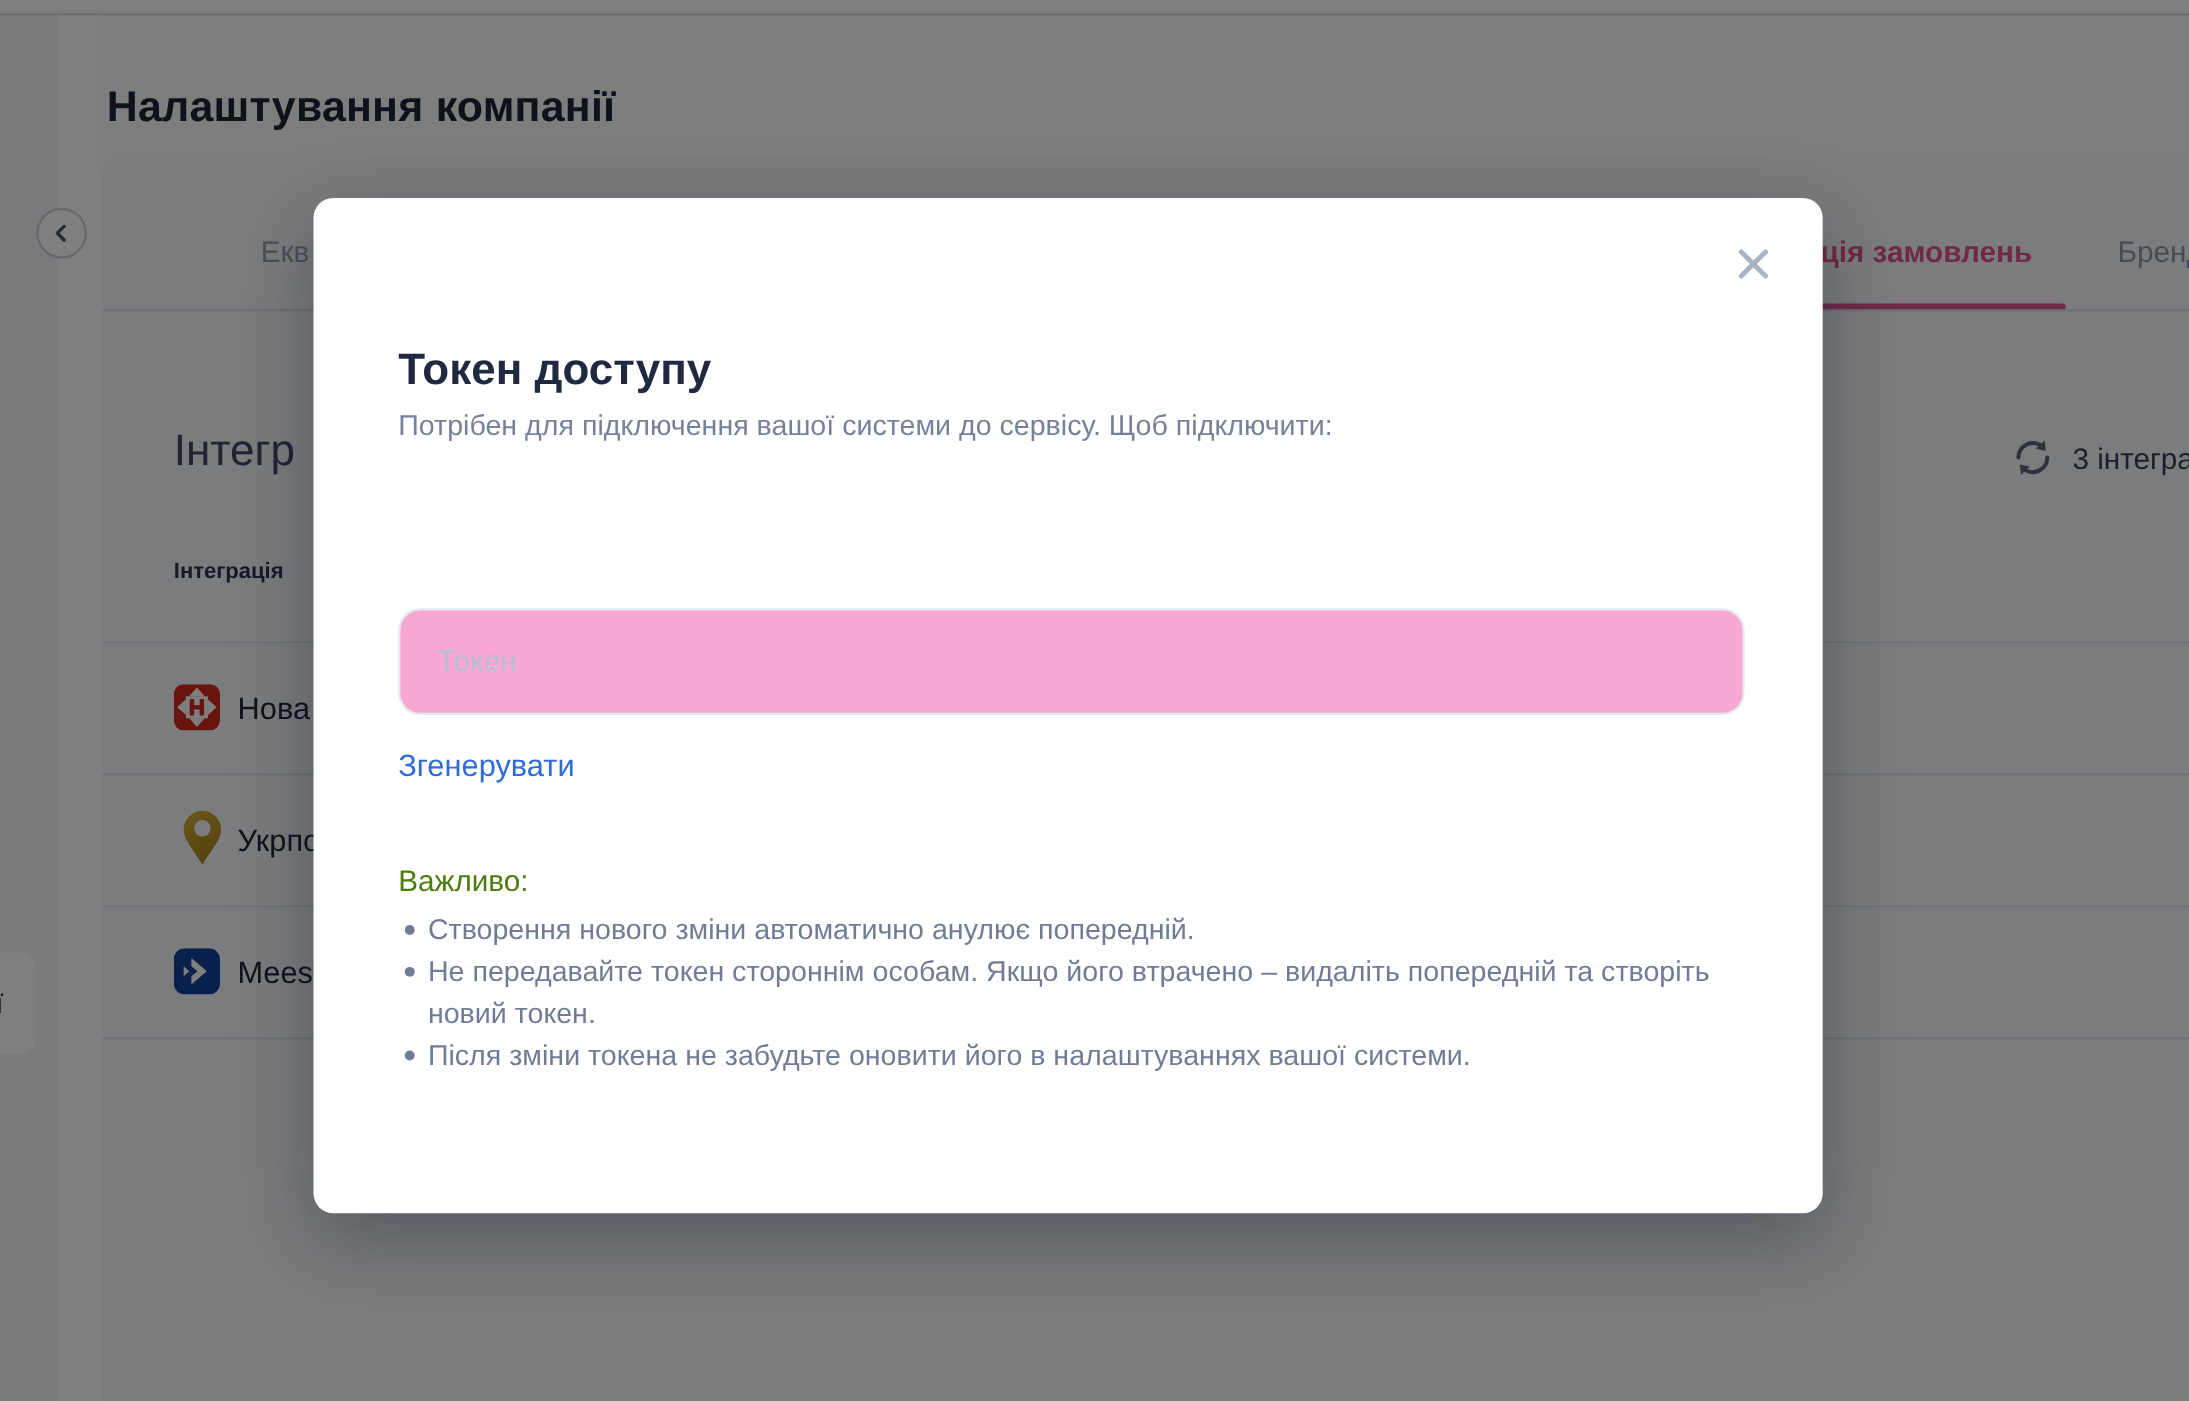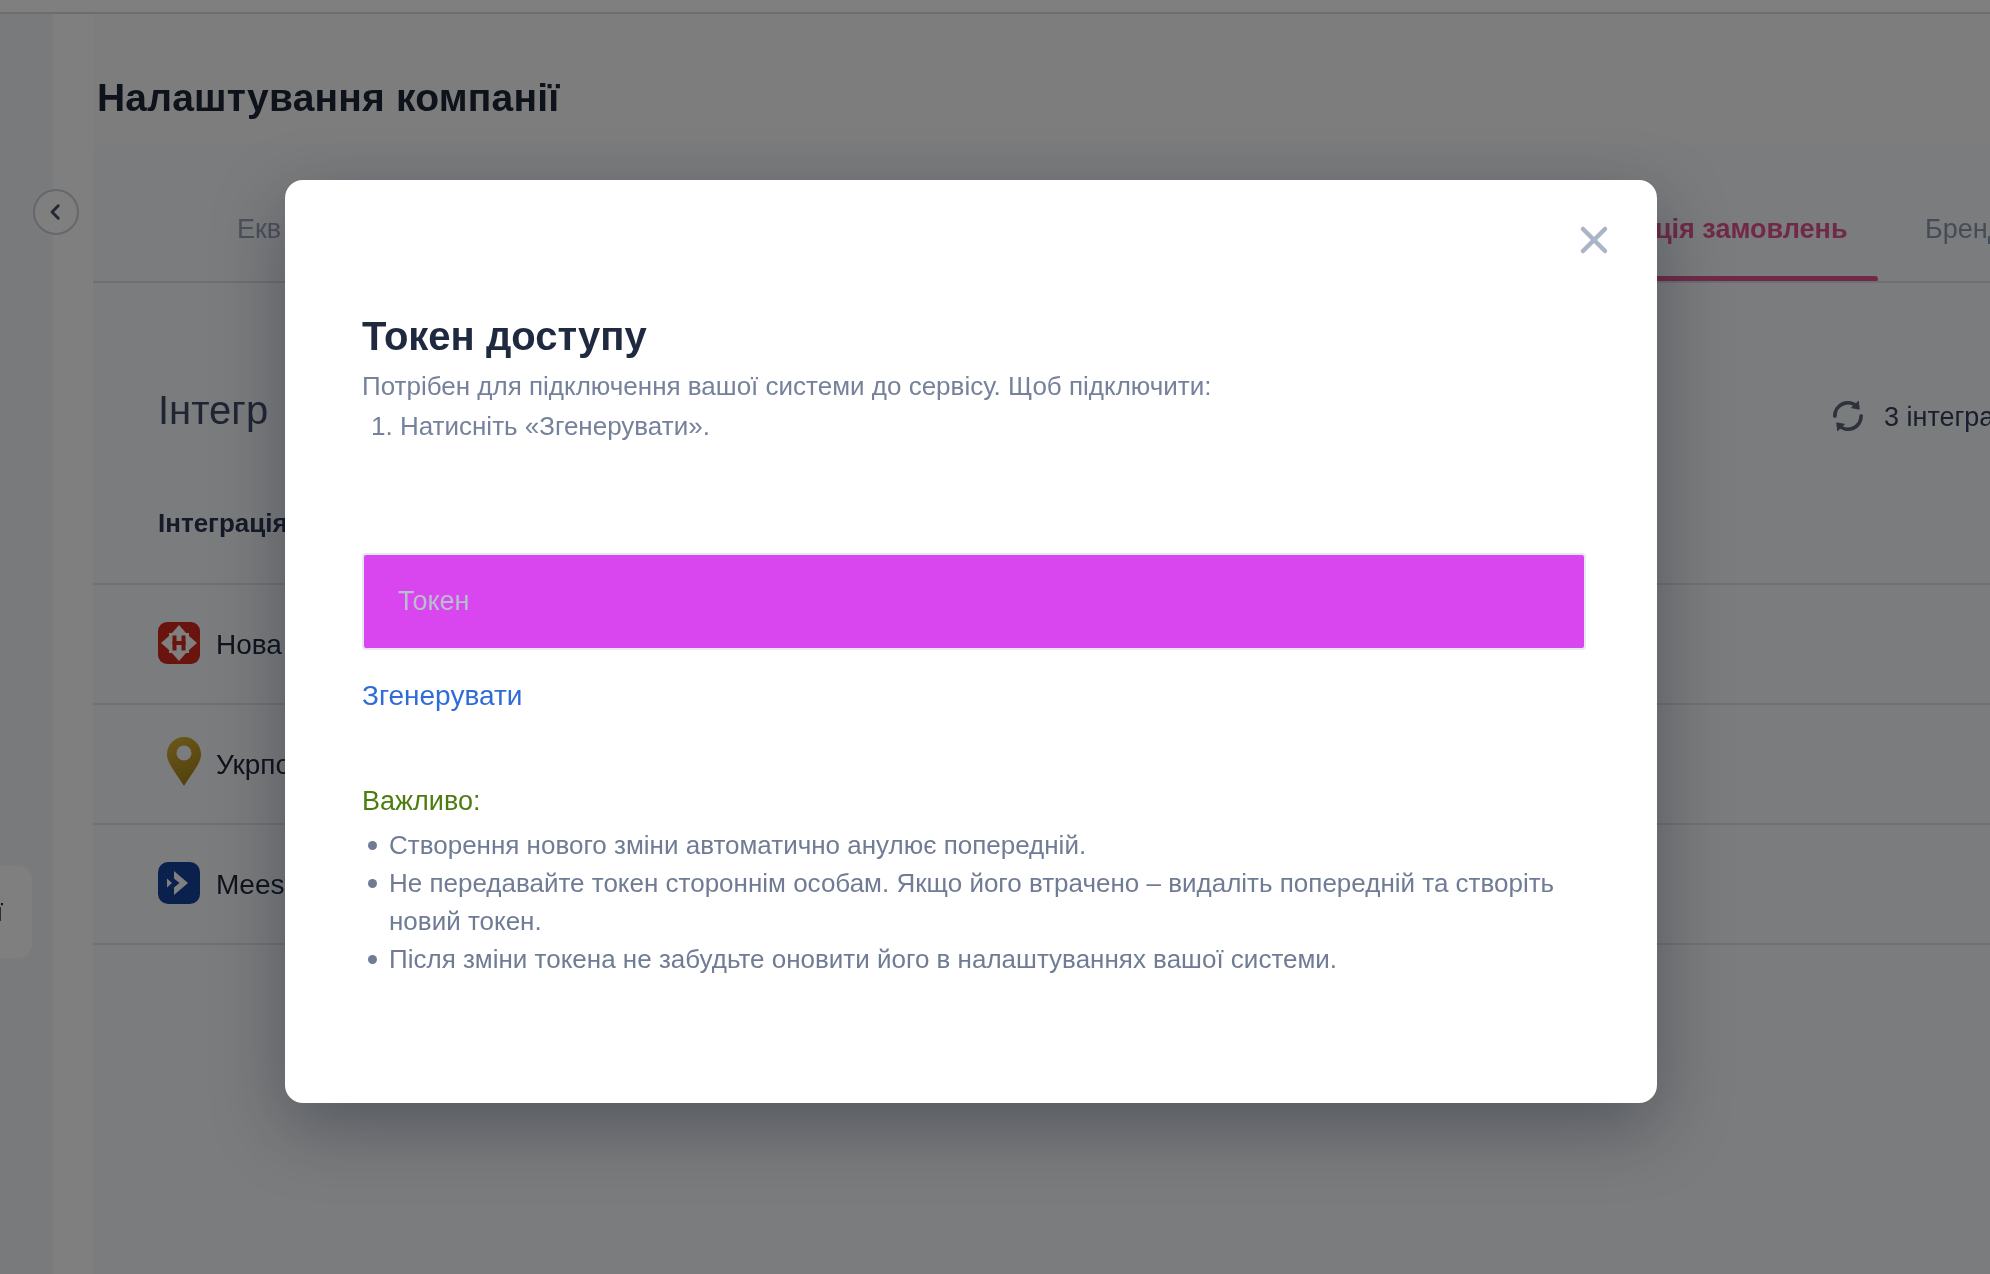--- a/index.html
+++ b/index.html
@@ -16,21 +16,21 @@
   .tab{position:absolute;top:214px;font-size:27px;color:#96a1b5;font-weight:500;white-space:nowrap;}
   .tab-left{left:237px;}
   .tab-active{left:1655px;color:#e0548f;font-weight:700;}
   .tab-right{left:1925px;color:#8d99ad;}
   .tab-underline{position:absolute;left:1598px;top:276px;width:280px;height:6px;background:#e0548f;border-radius:3px;}
   .tabs-border{position:absolute;left:93px;top:281px;width:1897px;height:2px;background:#dcdfe5;}
 
   .section-heading{position:absolute;left:158px;top:388px;font-size:40px;font-weight:500;color:#3e4a66;}
   .refresh-wrap{position:absolute;left:1828px;top:396px;width:40px;height:40px;}
   .count{position:absolute;left:1884px;top:402px;font-size:27px;font-weight:500;color:#333e58;white-space:nowrap;}
-  .table-header{position:absolute;left:158px;top:508px;font-size:26px;font-weight:700;color:#2b3550;}
+  .table-header{position:absolute;left:158px;top:508px;font-size:20px;font-weight:700;color:#2b3550;}
 
   .sep{position:absolute;left:93px;width:1897px;height:2px;background:#dfe3e9;}
   .sep1{top:583px}.sep2{top:703px}.sep3{top:823px}.sep4{top:943px}
 
   .row-icon{position:absolute;}
   .icon-nova{left:158px;top:622px;}
   .icon-ukr{left:166px;top:736px;}
   .icon-meest{left:158px;top:862px;}
   .row-label{position:absolute;left:216px;font-size:28px;color:#20273a;white-space:nowrap;}
   .label1{top:629px}.label2{top:749px}.label3{top:869px}
@@ -43,22 +43,22 @@
     padding-left:22px;box-sizing:border-box;overflow:hidden;}
 
   
   .overlay{position:absolute;inset:0;background:rgba(0,0,0,0.5);z-index:10;}
   .modal{position:absolute;left:285px;top:180px;width:1372px;height:923px;background:#ffffff;
     border-radius:18px;z-index:20;box-shadow:0 24px 70px rgba(15,23,42,.35);}
   .close-btn{position:absolute;left:1289px;top:40px;width:40px;height:40px;background:none;border:none;padding:0;cursor:pointer;}
   .modal-title{position:absolute;left:77px;top:92px;font-size:40px;font-weight:700;color:#1f2940;margin-top:42px;}
   .modal-desc{position:absolute;left:77px;top:176px;font-size:26px;line-height:40px;color:#76819b;margin-top:10px;}
   .modal-desc .step{padding-left:9px;}
-  .token-input{position:absolute;left:77px;top:373px;width:1224px;height:97px;background:#d946ef;
-    border:2px solid #e4eaf2;border-radius:4px;box-sizing:border-box;padding:0 34px;
+  .token-input{position:absolute;left:77px;top:373px;width:1224px;height:97px;background:#f9a8d4;
+    border:2px solid #e4eaf2;border-radius:20px;box-sizing:border-box;padding:0 34px;
     font-size:27px;color:#2b3550;font-family:"Liberation Sans","DejaVu Sans",sans-serif;outline:none;}
   .token-input::placeholder{color:#b6bfcc;}
   .generate-link{position:absolute;left:77px;top:500px;font-size:28px;color:#2f6bd9;text-decoration:none;cursor:pointer;}
   .important-heading{position:absolute;left:77px;top:606px;font-size:27px;font-weight:400;color:#4d7c0f;}
   .important-list{position:absolute;left:77px;top:646px;width:1218px;margin:0;padding:0;list-style:none;
     font-size:26px;line-height:38px;color:#707c95;}
   .important-list li{position:relative;padding-left:27px;}
   .important-list li::before{content:"";position:absolute;left:6px;top:15px;width:9px;height:9px;border-radius:50%;background:#707c95;}
 </style>
 </head>
@@ -156,21 +156,20 @@
       <svg width="40" height="40" viewBox="0 0 40 40">
         <line x1="9" y1="9" x2="31" y2="31" stroke="#a9b4c6" stroke-width="4.5" stroke-linecap="round"></line>
         <line x1="31" y1="9" x2="9" y2="31" stroke="#a9b4c6" stroke-width="4.5" stroke-linecap="round"></line>
       </svg>
     </button>
 
     <h2 class="modal-title">Токен доступу</h2>
 
     <div class="modal-desc">
       <div>Потрібен для підключення вашої системи до сервісу. Щоб підключити:</div>
-      <div class="step">1. Натисніть «Згенерувати».</div>
     </div>
 
     <input class="token-input" type="text" placeholder="Токен" style="">
 
     <a class="generate-link">Згенерувати</a>
 
     <div class="important-heading">Важливо:</div>
 
     <ul class="important-list">
       <li>Створення нового зміни автоматично анулює попередній.</li>

